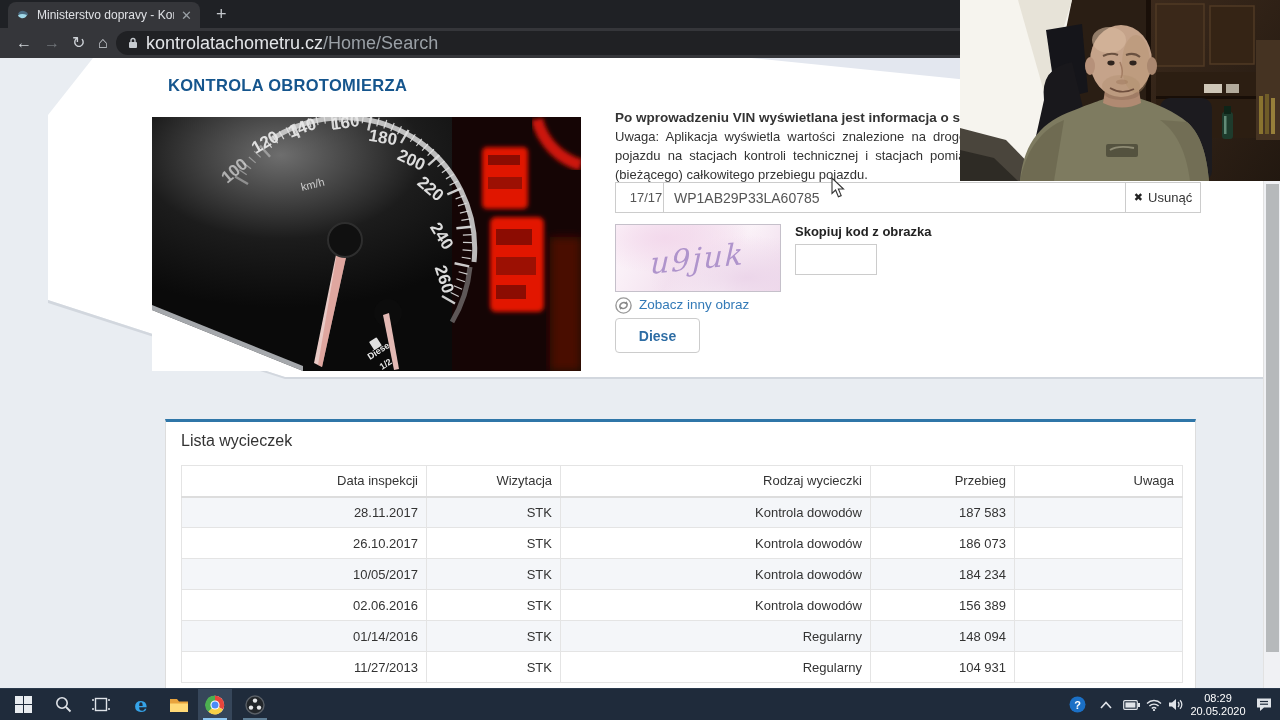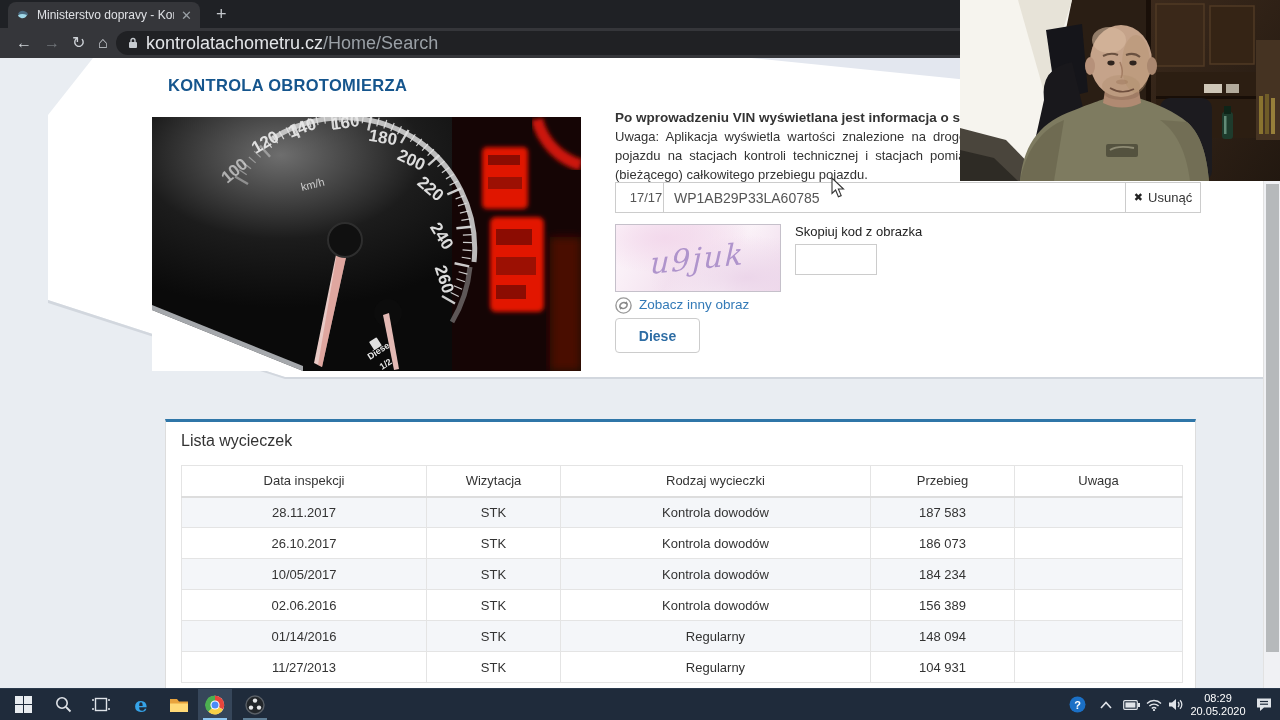--- a/index.html
+++ b/index.html
@@ -32,32 +32,32 @@
   #vin-remove{width:75px;border:1px solid #ccc;border-left:none;background:#fff;color:#333;font-size:13px;display:flex;align-items:center;justify-content:center;gap:5px;}
   #vin-remove .x{font-weight:bold;font-size:11px;color:#222;}
 
   #captcha{position:absolute;left:567px;top:166px;width:166px;height:68px;border:1px solid #c5c0ca;background:
     radial-gradient(ellipse 120px 50px at 30% 20%,#f3d9ec 0%,rgba(243,217,236,0) 70%),
     radial-gradient(ellipse 140px 60px at 80% 80%,#ecd6ea 0%,rgba(236,214,234,0) 70%),
     radial-gradient(ellipse 90px 40px at 60% 35%,#f7e7f3 0%,rgba(247,231,243,0) 75%),
     linear-gradient(115deg,#fdf7fb 0%,#f4e3f0 40%,#fbf4f9 70%,#f0dcec 100%);
     display:flex;align-items:center;justify-content:center;}
   #captcha-text{font-family:"DejaVu Serif","Liberation Serif",serif;font-style:italic;font-size:30px;color:#a487c6;transform:rotate(-6deg) skewX(-8deg);letter-spacing:2px;opacity:.85;}
-  #copy-label{position:absolute;left:747px;top:166px;font-size:13px;font-weight:normal;color:#222;}
+  #copy-label{position:absolute;left:747px;top:166px;font-size:13px;font-weight:bold;color:#222;}
   #code-input{position:absolute;left:747px;top:186px;width:82px;height:31px;border:1px solid #ccc;background:#fff;padding:0 8px;font-size:14px;outline:none;}
   #refresh-row{position:absolute;left:567px;top:239px;display:flex;gap:7px;}
   #refresh-label{font-size:13.5px;color:#337ab7;}
   #search-btn{position:absolute;left:567px;top:260px;width:85px;height:35px;background:#fff;border:1px solid #ccc;border-radius:4px;display:flex;align-items:center;justify-content:center;}
   #search-btn span{font-size:14px;font-weight:bold;color:#2e6da4;}
 
   
   #panel{position:absolute;left:117px;top:361px;width:1031px;height:272px;background:#ffffff;border:1px solid #ddd;border-top:3px solid #2f76a8;overflow:hidden;}
   #panel-title{padding:10px 15px 8px 15px;font-size:16px;color:#333;}
   #trips{border-collapse:collapse;margin:7px 15px 0 15px;table-layout:fixed;width:1001px;font-size:13px;color:#333;}
-  #trips th,#trips td{border:1px solid #e4e4e4;height:31px;padding:0 8px;text-align:center;font-weight:normal;overflow:hidden;white-space:nowrap;}
+  #trips th,#trips td{border:1px solid #e4e4e4;height:31px;padding:0 8px;text-align:right;font-weight:normal;overflow:hidden;white-space:nowrap;}
   #trips thead th{border-bottom:2px solid #ddd;background:#fff;}
   #trips tr.odd td{background:#f4f6f9;}
 
   
   #sb-track{position:absolute;left:1263px;top:58px;width:17px;height:630px;background:#f0f1f4;border-left:1px solid #e2e2e2;}
   #sb-thumb{position:absolute;left:2px;top:126px;width:13px;height:468px;background:#b6b9bb;}
 
   
   #webcam{position:absolute;left:960px;top:0;width:320px;height:181px;background:#241a12;}
 

